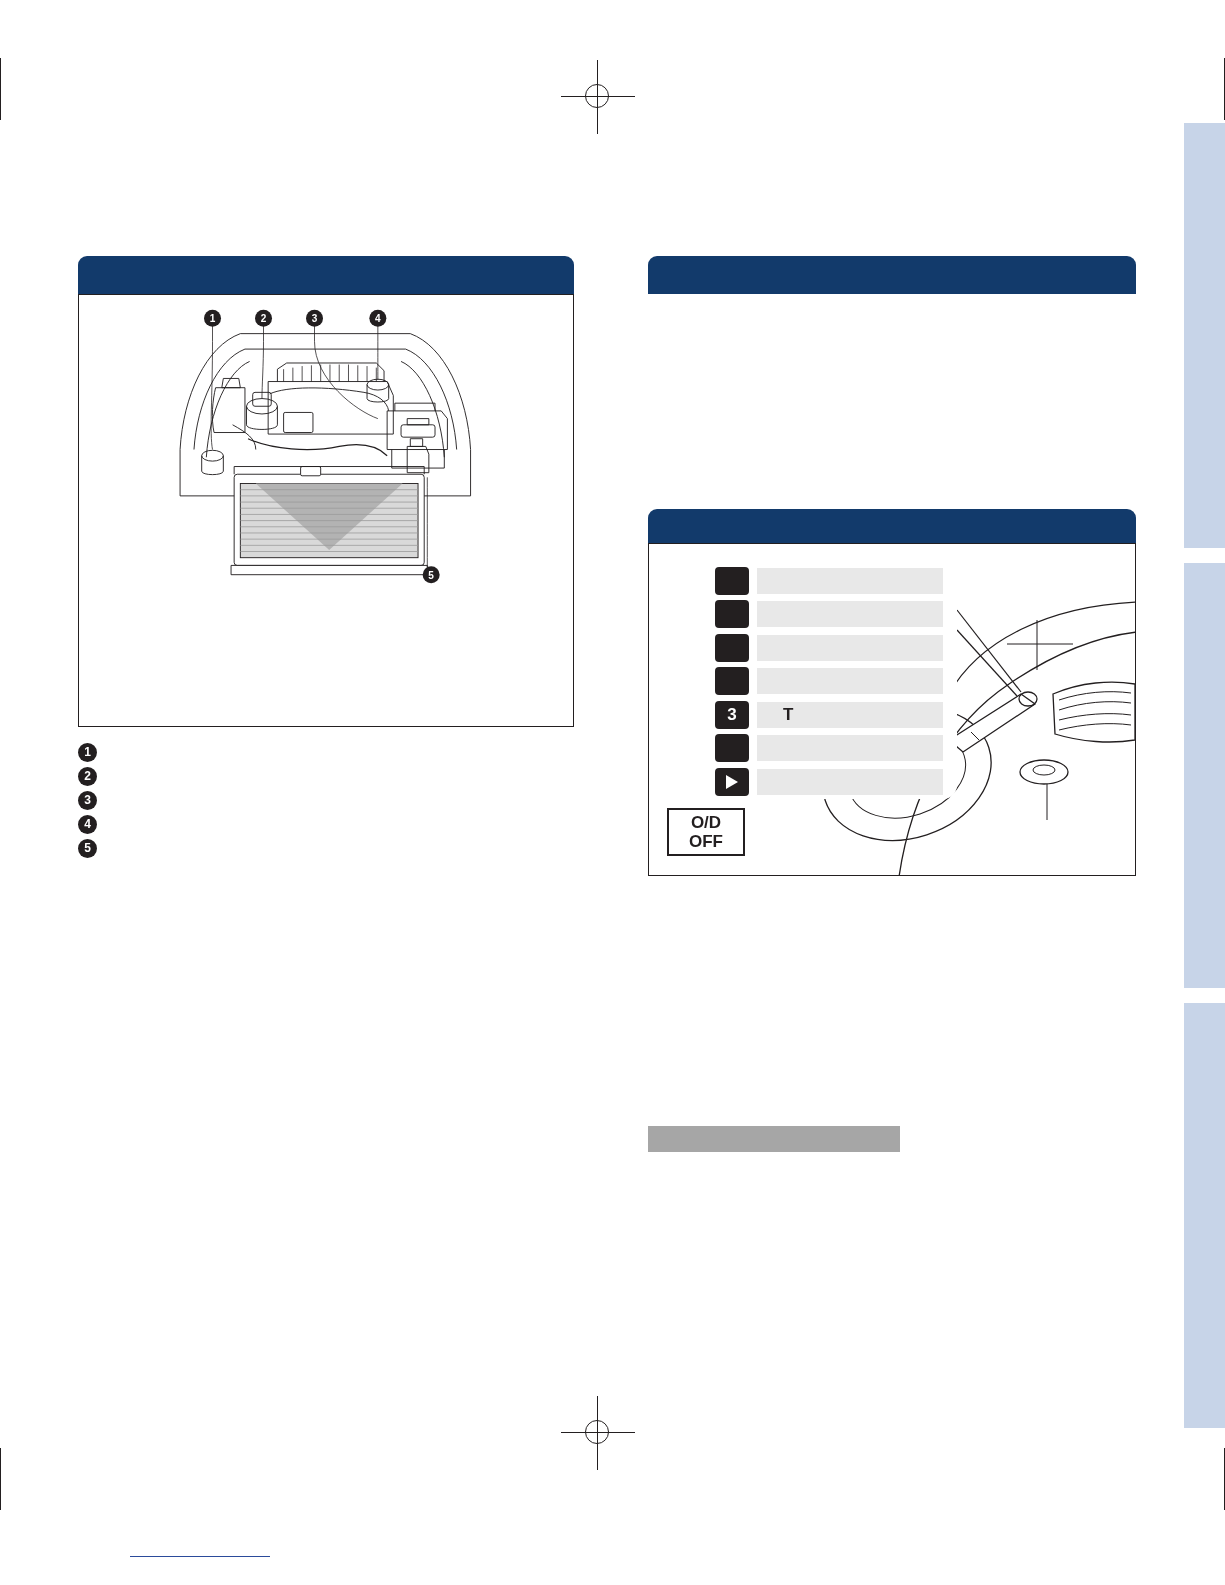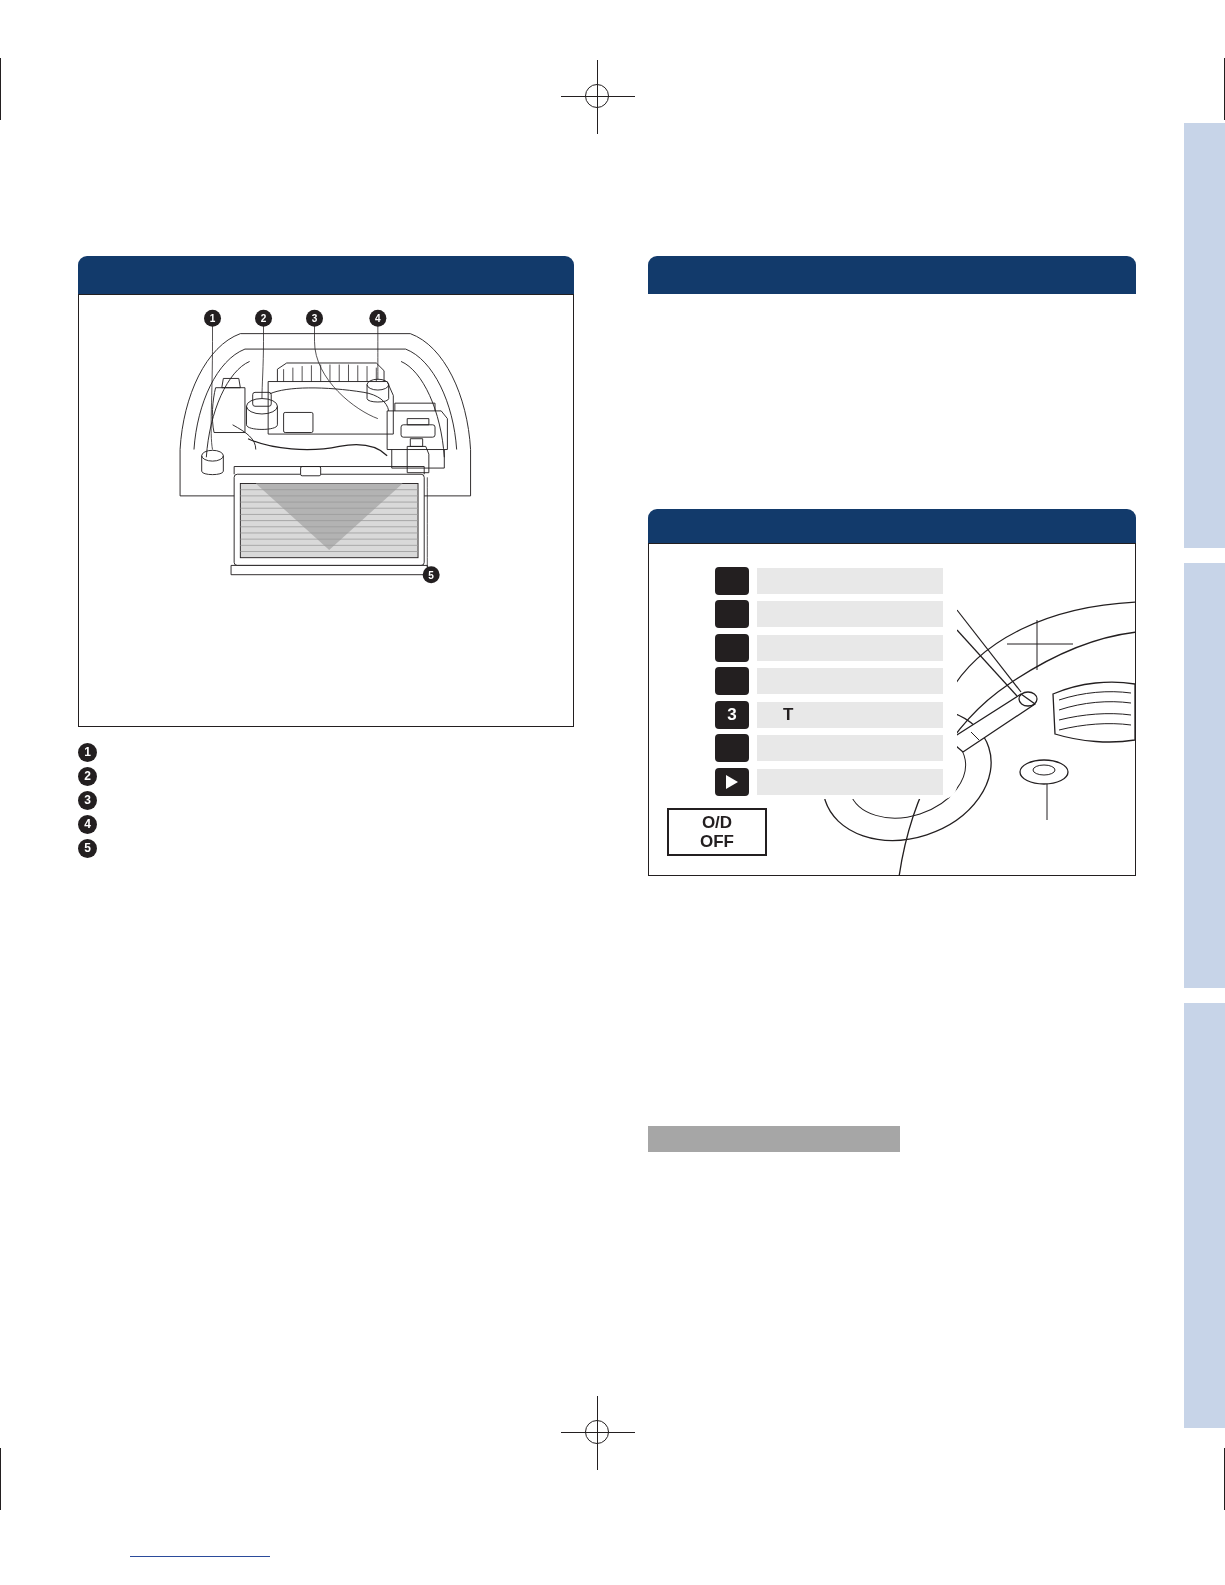--- a/index.html
+++ b/index.html
@@ -201,21 +201,21 @@
     align-items: center;
     padding-left: 26px;
     box-sizing: border-box;
     font-size: 17px;
     font-weight: bold;
     color: #231f20;
   }
   .od-box {
     position: absolute;
     left: 18px; top: 264px;
-    width: 100px; height: 48px;
+    width: 78px; height: 48px;
     border: 2px solid #231f20;
     box-sizing: border-box;
     display: flex;
     flex-direction: column;
     align-items: center;
     justify-content: center;
     background: #ffffff;
   }
   .od-box span {
     font-size: 17px;

